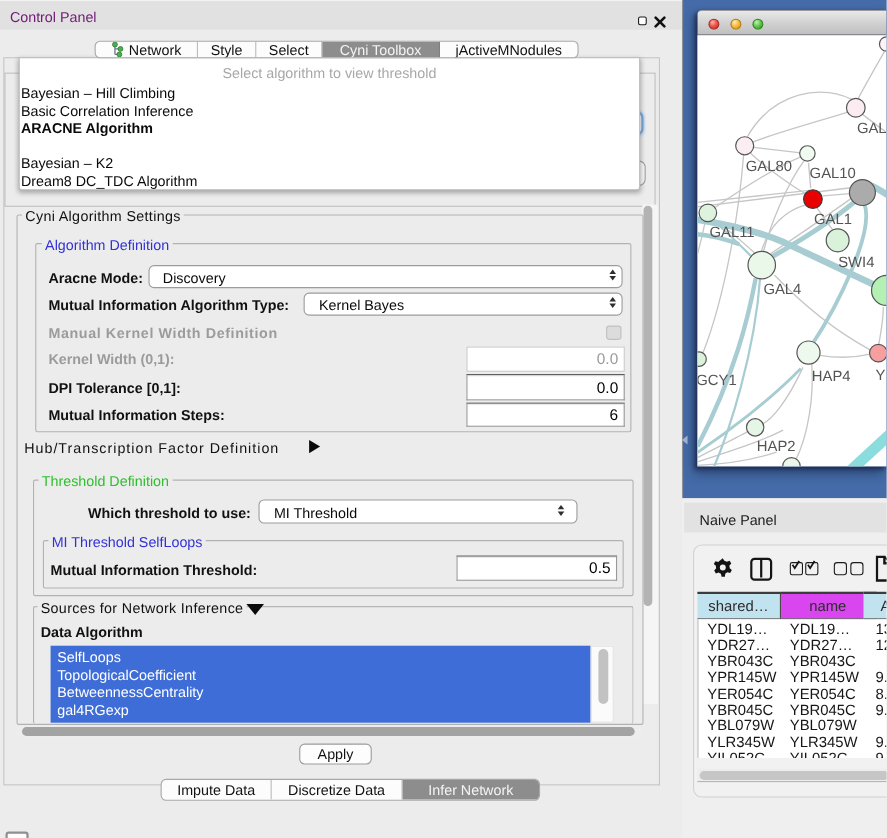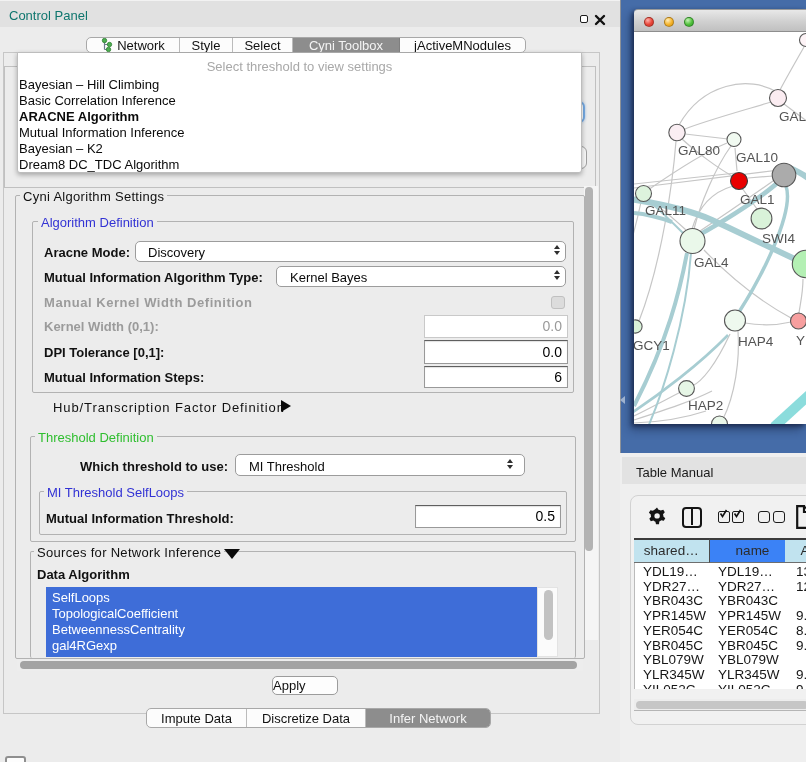--- a/index.html
+++ b/index.html
@@ -1,21 +1,21 @@
 <!DOCTYPE html>
 <html><head><meta charset="utf-8">
 <style>
 html,body{margin:0;padding:0}
 body{width:806px;height:762px;position:relative;overflow:hidden;background:#ececec;
   font-family:"Liberation Sans",sans-serif;font-size:13px;color:#111}
 .abs{position:absolute}
 .b{font-weight:bold}
 .gray{color:#9b9b9b}
 #titlebar{left:0;top:5;width:620px;height:26px;background:#e1e1e1;border-top:1px solid #f2f2f2}
-#titlebar .t{position:absolute;left:9px;top:7px;font-size:13px;color:#0f766e}
+#titlebar .t{position:absolute;left:9px;top:7px;font-size:13px;color:#701a75}
 #floatbtn{position:absolute;left:580px;top:15px;width:6px;height:6px;border:1.6px solid #1c1c1c;border-radius:2px;background:#fefefe}
 #contentframe{left:3px;top:52px;width:595px;height:660px;border:1px solid #c6c6c6}
 #groupbox1{left:4px;top:66px;width:590px;height:120px;border:1px solid #c0c0c0}
 .tabstrip{display:flex;border:1px solid #a8a8a8;border-radius:5px;background:#fcfcfc;overflow:hidden;box-sizing:border-box}
 .tabstrip .tab{display:flex;align-items:center;justify-content:center;border-right:1px solid #bbb;color:#111;font-size:13px;white-space:nowrap;box-sizing:border-box}
 .tabstrip .tab:last-child{border-right:none}
 .tabstrip .sel{background:#8d8d8d;color:#f4f4f4;border-right-color:#7f7f7f}
 #toptabs{left:86px;top:37px;height:16px;z-index:40}
 #bottabs{left:146px;top:708px;height:20px}
 #dropdown{left:17px;top:52px;width:563px;height:119px;background:#fff;border:1px solid #bdbdbd;box-shadow:0 2px 5px rgba(0,0,0,.3);z-index:30;border-radius:0 0 3px 3px}
@@ -35,21 +35,21 @@
 .spin{position:absolute;width:9px}
 .spin .u{width:0;height:0;border-left:3.5px solid transparent;border-right:3.5px solid transparent;border-bottom:4.5px solid #2e2e2e;margin-bottom:2px}
 .spin .d{width:0;height:0;border-left:3.5px solid transparent;border-right:3.5px solid transparent;border-top:4.5px solid #2e2e2e}
 .field{position:absolute;background:#fff;text-align:right;font-size:14px;padding-right:5px;box-sizing:border-box}
 .f-dis{border:1px solid #c9c9c9;color:#9a9a9a}
 .f-en{border:1px solid #999;border-top-color:#5f5f5f;color:#000;box-shadow:inset 0 1px 1px rgba(0,0,0,.12)}
 #bluelist{left:46px;top:587px;width:491px;height:70px;background:#3e6dd8;overflow:hidden;z-index:1}
 #bluelist div{position:absolute;left:6px;color:#fff;font-size:13px}
 #listsb{left:537px;top:587px;width:21px;height:70px;background:#fbfbfb;border:1px solid #e3e3e3;z-index:1;box-sizing:border-box}
 #listsbthumb{left:544px;top:590px;width:9px;height:50px;background:#c2c2c2;border-radius:5px;z-index:2}
-#applybtn{left:272px;top:676px;width:66px;height:19px;background:#fdfdfd;border:1px solid #9c9c9c;border-radius:5px;text-align:left;line-height:17px;font-size:13px;z-index:2;box-sizing:border-box}
+#applybtn{left:272px;top:676px;width:66px;height:19px;background:#fdfdfd;border:1px solid #9c9c9c;border-radius:5px;text-align:center;line-height:17px;font-size:13px;z-index:2;box-sizing:border-box}
 #bluebg{left:620px;top:0;width:186px;height:453px;background:#456ca8;border-left:1px solid #8e9298}
 #graybelow{left:620px;top:453px;width:186px;height:309px;background:#efefef}
 #tpbar{left:622px;top:457px;width:184px;height:27px;background:#e2e2e2}
 #tpbar .t{position:absolute;left:14px;top:8px;font-size:13px;color:#1a1a1a}
 #tablepanel{left:630px;top:495px;width:184px;height:228px;background:#f1f1f1;border:1px solid #d2d2d2;border-radius:8px}
 #macwin{left:634px;top:9px;width:172px;height:415px;border-radius:4px 0 0 0;
   box-shadow:-2px 2px 4px rgba(20,32,64,.75), -4px 6px 10px rgba(20,32,64,.45);z-index:5}
 #mactitle{position:absolute;left:0;top:0;width:172px;height:23px;border-radius:4px 0 0 0;
   background:linear-gradient(#e8e8e8,#d0d0d0 55%,#c0c0c0);border-top:1px solid #9a9a9a;border-bottom:1px solid #8e8e8e;box-sizing:border-box}
 .tl{position:absolute;top:7px;width:10px;height:10px;border-radius:50%;box-sizing:border-box}
@@ -86,25 +86,24 @@
       <circle cx="7.5" cy="11.5" r="2.2" fill="#4caf50" stroke="#2e7d32" stroke-width="0.8"></circle>
     </svg>
     Network</div>
   <div class="tab" style="width:53px">Style</div>
   <div class="tab" style="width:60px">Select</div>
   <div class="tab sel" style="width:107px">Cyni Toolbox</div>
   <div class="tab" style="width:125px">jActiveMNodules</div>
 </div>
 
 <div class="abs" id="dropdown">
-  <div class="hd">Select threshold to view settings</div>
+  <div class="hd">Select algorithm to view threshold</div>
   <div class="it" style="top:24px">Bayesian – Hill Climbing</div>
   <div class="it" style="top:40px">Basic Correlation Inference</div>
   <div class="it b" style="top:56px">ARACNE Algorithm</div>
-  <div class="it" style="top:72px">Mutual Information Inference</div>
   <div class="it" style="top:88px">Bayesian – K2</div>
   <div class="it" style="top:104px">Dream8 DC_TDC Algorithm</div>
 </div>
 
 <div class="frame" style="left:15px;top:195px;width:568px;height:462px"></div>
 <div class="flabel" style="left:20px;top:189px;letter-spacing:0.3px">Cyni Algorithm Settings</div>
 
 <div class="frame" style="left:32px;top:221px;width:540px;height:170px"></div>
 <div class="flabel blue" style="left:38px;top:215px">Algorithm Definition</div>
 
@@ -126,21 +125,21 @@
   </div>
 <div class="lbl b gray" style="left:44px;top:295px;letter-spacing:0.55px">Manual Kernel Width Definition</div>
 <div class="abs" style="left:551px;top:296px;width:14px;height:13px;background:#dcdcdc;border:1px solid #c0c0c0;border-radius:3px;box-sizing:border-box"></div>
 <div class="lbl b gray" style="left:44px;top:319px">Kernel Width (0,1):</div>
 <div class="field f-dis" style="left:424px;top:315px;width:144px;height:23px;line-height:21px">0.0</div>
 <div class="lbl b" style="left:44px;top:345px">DPI Tolerance [0,1]:</div>
 <div class="field f-en" style="left:424px;top:340px;width:144px;height:24px;line-height:22px">0.0</div>
 <div class="lbl b" style="left:44px;top:370px">Mutual Information Steps:</div>
 <div class="field f-en" style="left:424px;top:366px;width:144px;height:22px;line-height:20px">6</div>
 
-<div class="lbl" style="left:53px;top:400px;letter-spacing:0.9px">Hub/Transcription Factor Definition</div>
+<div class="lbl" style="left:22px;top:400px;letter-spacing:0.9px">Hub/Transcription Factor Definition</div>
 <div class="abs" style="left:281px;top:400px;width:0;height:0;border-top:6.5px solid transparent;border-bottom:6.5px solid transparent;border-left:10px solid #0a0a0a"></div>
 
 <div class="frame" style="left:30px;top:436px;width:544px;height:104px"></div>
 <div class="flabel green" style="left:35px;top:430px">Threshold Definition</div>
 <div class="lbl b" style="left:80px;top:459px">Which threshold to use:</div>
 <div class="combo" style="left:235px;top:454px;width:290px;height:22px">
     <span class="cv" style="left:13px;top:4px">MI Threshold</span>
   <div class="spin" style="left:271px;top:4px">
       <div class="u"></div>
       <div class="d"></div>
@@ -172,21 +171,21 @@
   <div class="tab" style="width:100px">Impute Data</div>
   <div class="tab" style="width:119px">Discretize Data</div>
   <div class="tab sel" style="width:124px">Infer Network</div>
 </div>
 <div class="abs" style="left:5px;top:756px;width:17px;height:10px;border:2px solid #8f8f8f;border-radius:3px;background:#fdfdfd"></div>
 
 <div class="abs" id="bluebg"></div>
 <div class="abs" id="graybelow"></div>
 <div class="abs" style="left:620px;top:396px;width:0;height:0;border-top:4px solid transparent;border-bottom:4px solid transparent;border-right:5px solid #9fb3cf;z-index:6"></div>
 <div class="abs" id="tpbar">
-    <div class="t">Table Manual</div>
+    <div class="t">Naive Panel</div>
   </div>
 <div class="abs" id="tablepanel"></div>
 
 <div class="abs" id="macwin">
  <div id="mactitle">
    <div class="tl" style="left:10px;background:radial-gradient(circle at 35% 28%,#ffb3ad,#e8463a 55%,#c3362c);border:1px solid rgba(130,30,20,.65)"></div>
    <div class="tl" style="left:30px;background:radial-gradient(circle at 35% 28%,#ffeebc,#f5b42d 55%,#d3930f);border:1px solid rgba(140,95,10,.65)"></div>
    <div class="tl" style="left:50px;background:radial-gradient(circle at 35% 28%,#c7f2b8,#52c13d 55%,#2f9b2a);border:1px solid rgba(30,105,25,.65)"></div>
  </div>
  <div id="netview">
@@ -284,21 +283,21 @@
 </svg>
 <div class="cb" style="left:758px;top:511px;border-radius:3px;z-index:2"></div>
 <div class="cb" style="left:773px;top:511px;border-radius:3px;z-index:2"></div>
 <svg class="abs" style="left:796px;top:505px;z-index:2" width="12" height="24" viewBox="0 0 12 24">
   <path d="M1.2 1.2 L8 1.2 L8 7 L14 7 L14 22.8 L1.2 22.8 Z" stroke="#141414" stroke-width="2.2" fill="none"></path>
   <path d="M8 1.2 L14 7" stroke="#141414" stroke-width="1.6" fill="none"></path>
 </svg>
 
 <div class="abs" id="tbl">
   <div class="hcell" style="left:0;width:75.5px;background:#c1e3ef;border-right:1.5px solid #4a4a4a">shared…</div>
-  <div class="hcell" style="left:75.5px;width:87px;background:#3b82f6;border-right:1.5px solid #4a4a4a">name</div>
+  <div class="hcell" style="left:75.5px;width:87px;background:#d946ef;border-right:1.5px solid #4a4a4a">name</div>
   <div class="hcell" style="left:150.5px;width:21.5px;background:#c1e3ef;overflow:hidden">
       <span style="position:absolute;left:16px">A</span>
     </div>
   <div class="abs" style="left:0;top:25px;width:172px;height:126px;background:#fff;overflow:hidden;border-left:1px solid #bbb;box-sizing:border-box">
     <div class="trow" style="top:1px">
         <span style="left:8px">YDL19…</span>
         <span style="left:83px">YDL19…</span>
         <span style="left:161px">13</span>
       </div>
     <div class="trow" style="top:15.7px">

